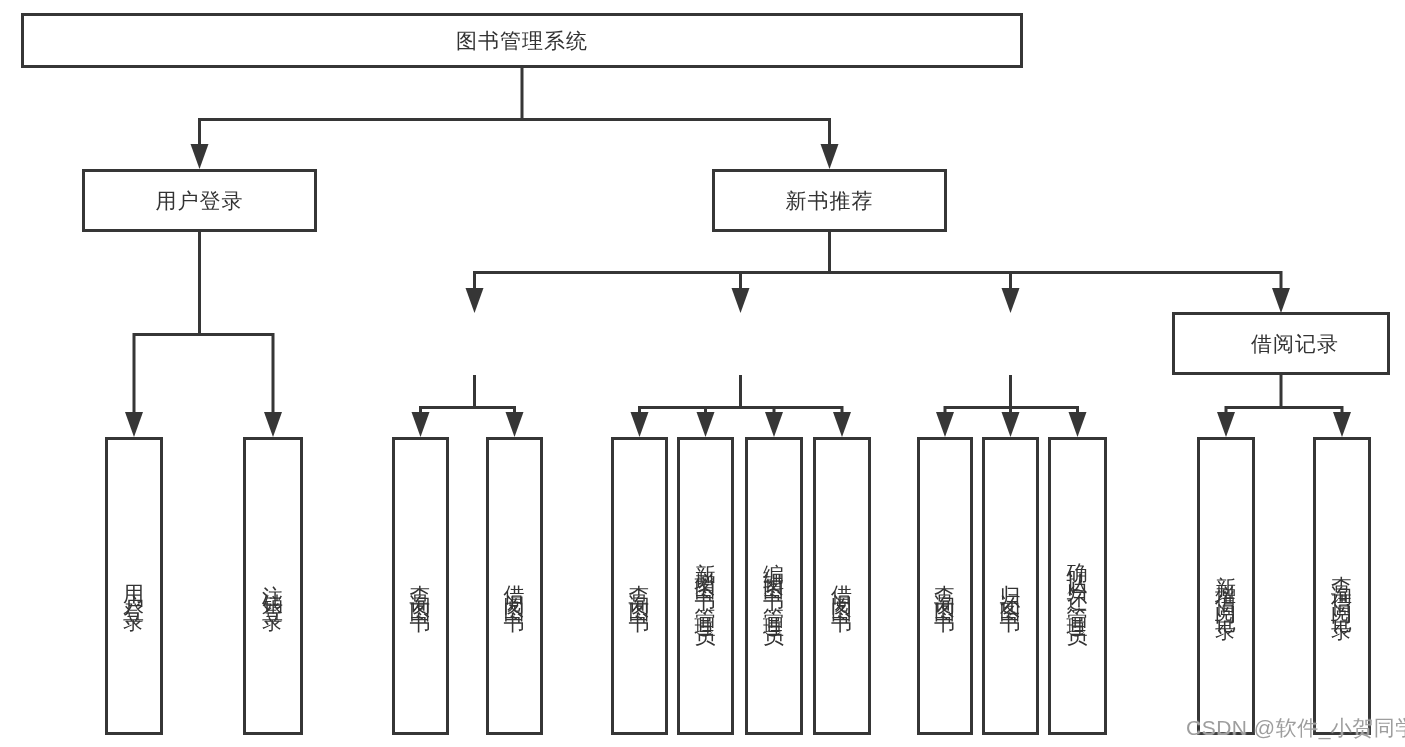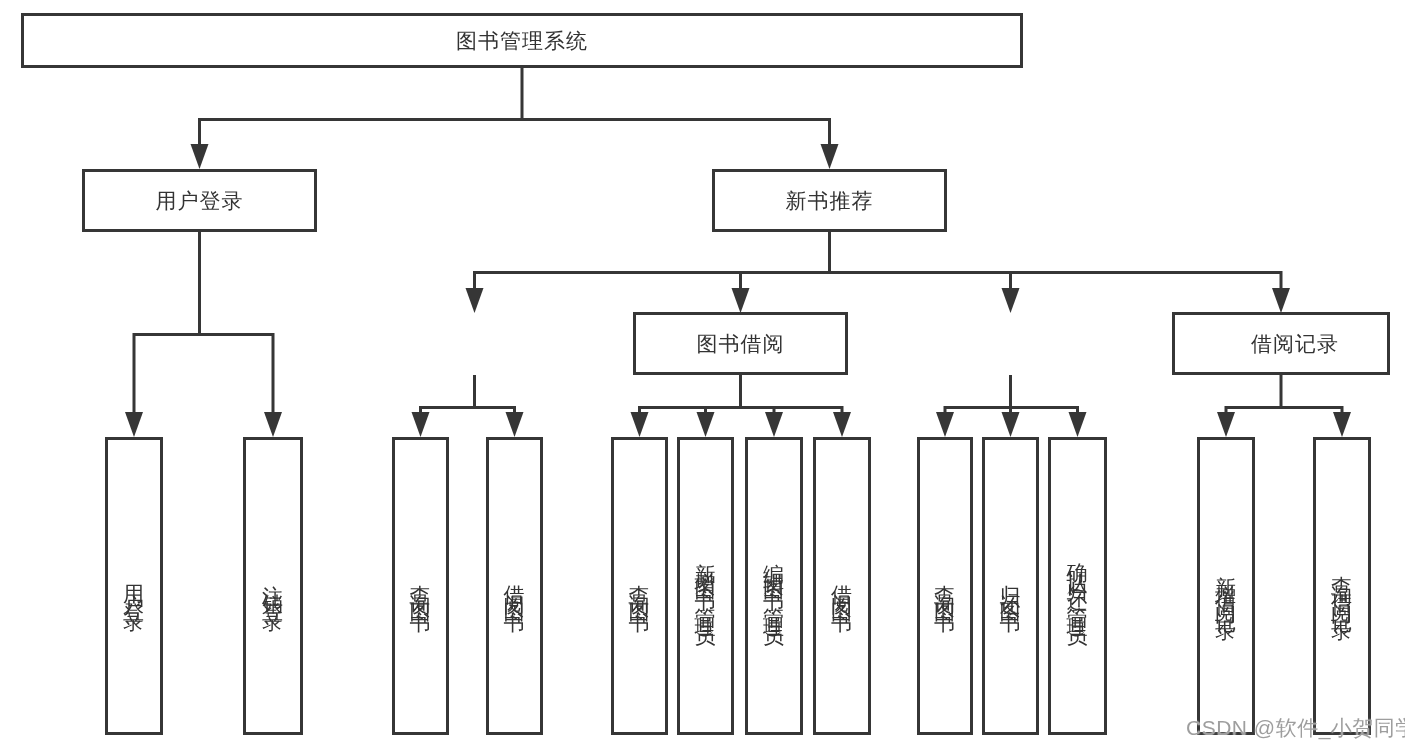--- a/index.html
+++ b/index.html
@@ -97,21 +97,20 @@
       <polygon points="1217,412 1235,412 1226,437"></polygon>
       <polygon points="1333,412 1351,412 1342,437"></polygon>
     </g>
   </svg>
 
   <div class="node" style="left:21px; top:13px; width:1002px; height:55px;">图书管理系统</div>
 
   <div class="node" style="left:82px; top:169px; width:235px; height:63px;">用户登录</div>
   <div class="node" style="left:712px; top:169px; width:235px; height:63px;">新书推荐</div>
 
-  <div class="node" style="left:633px; top:312px; width:215px; height:63px;">图书借阅</div>
   <div class="node" style="left:1172px; top:312px; width:218px; height:63px;padding-left:28px;">借阅记录</div>
 
   <div class="node vnode" style="left:105px; top:437px; width:58px; height:298px;">用户登录</div>
   <div class="node vnode" style="left:243px; top:437px; width:60px; height:298px;">注销登录</div>
 
   <div class="node vnode" style="left:392px; top:437px; width:57px; height:298px;">查询图书</div>
   <div class="node vnode" style="left:486px; top:437px; width:57px; height:298px;">借阅图书</div>
 
   <div class="node vnode" style="left:611px; top:437px; width:57px; height:298px;">查询图书</div>
   <div class="node vnode" style="left:677px; top:437px; width:57px; height:298px;">新增图书（管理员）</div>

